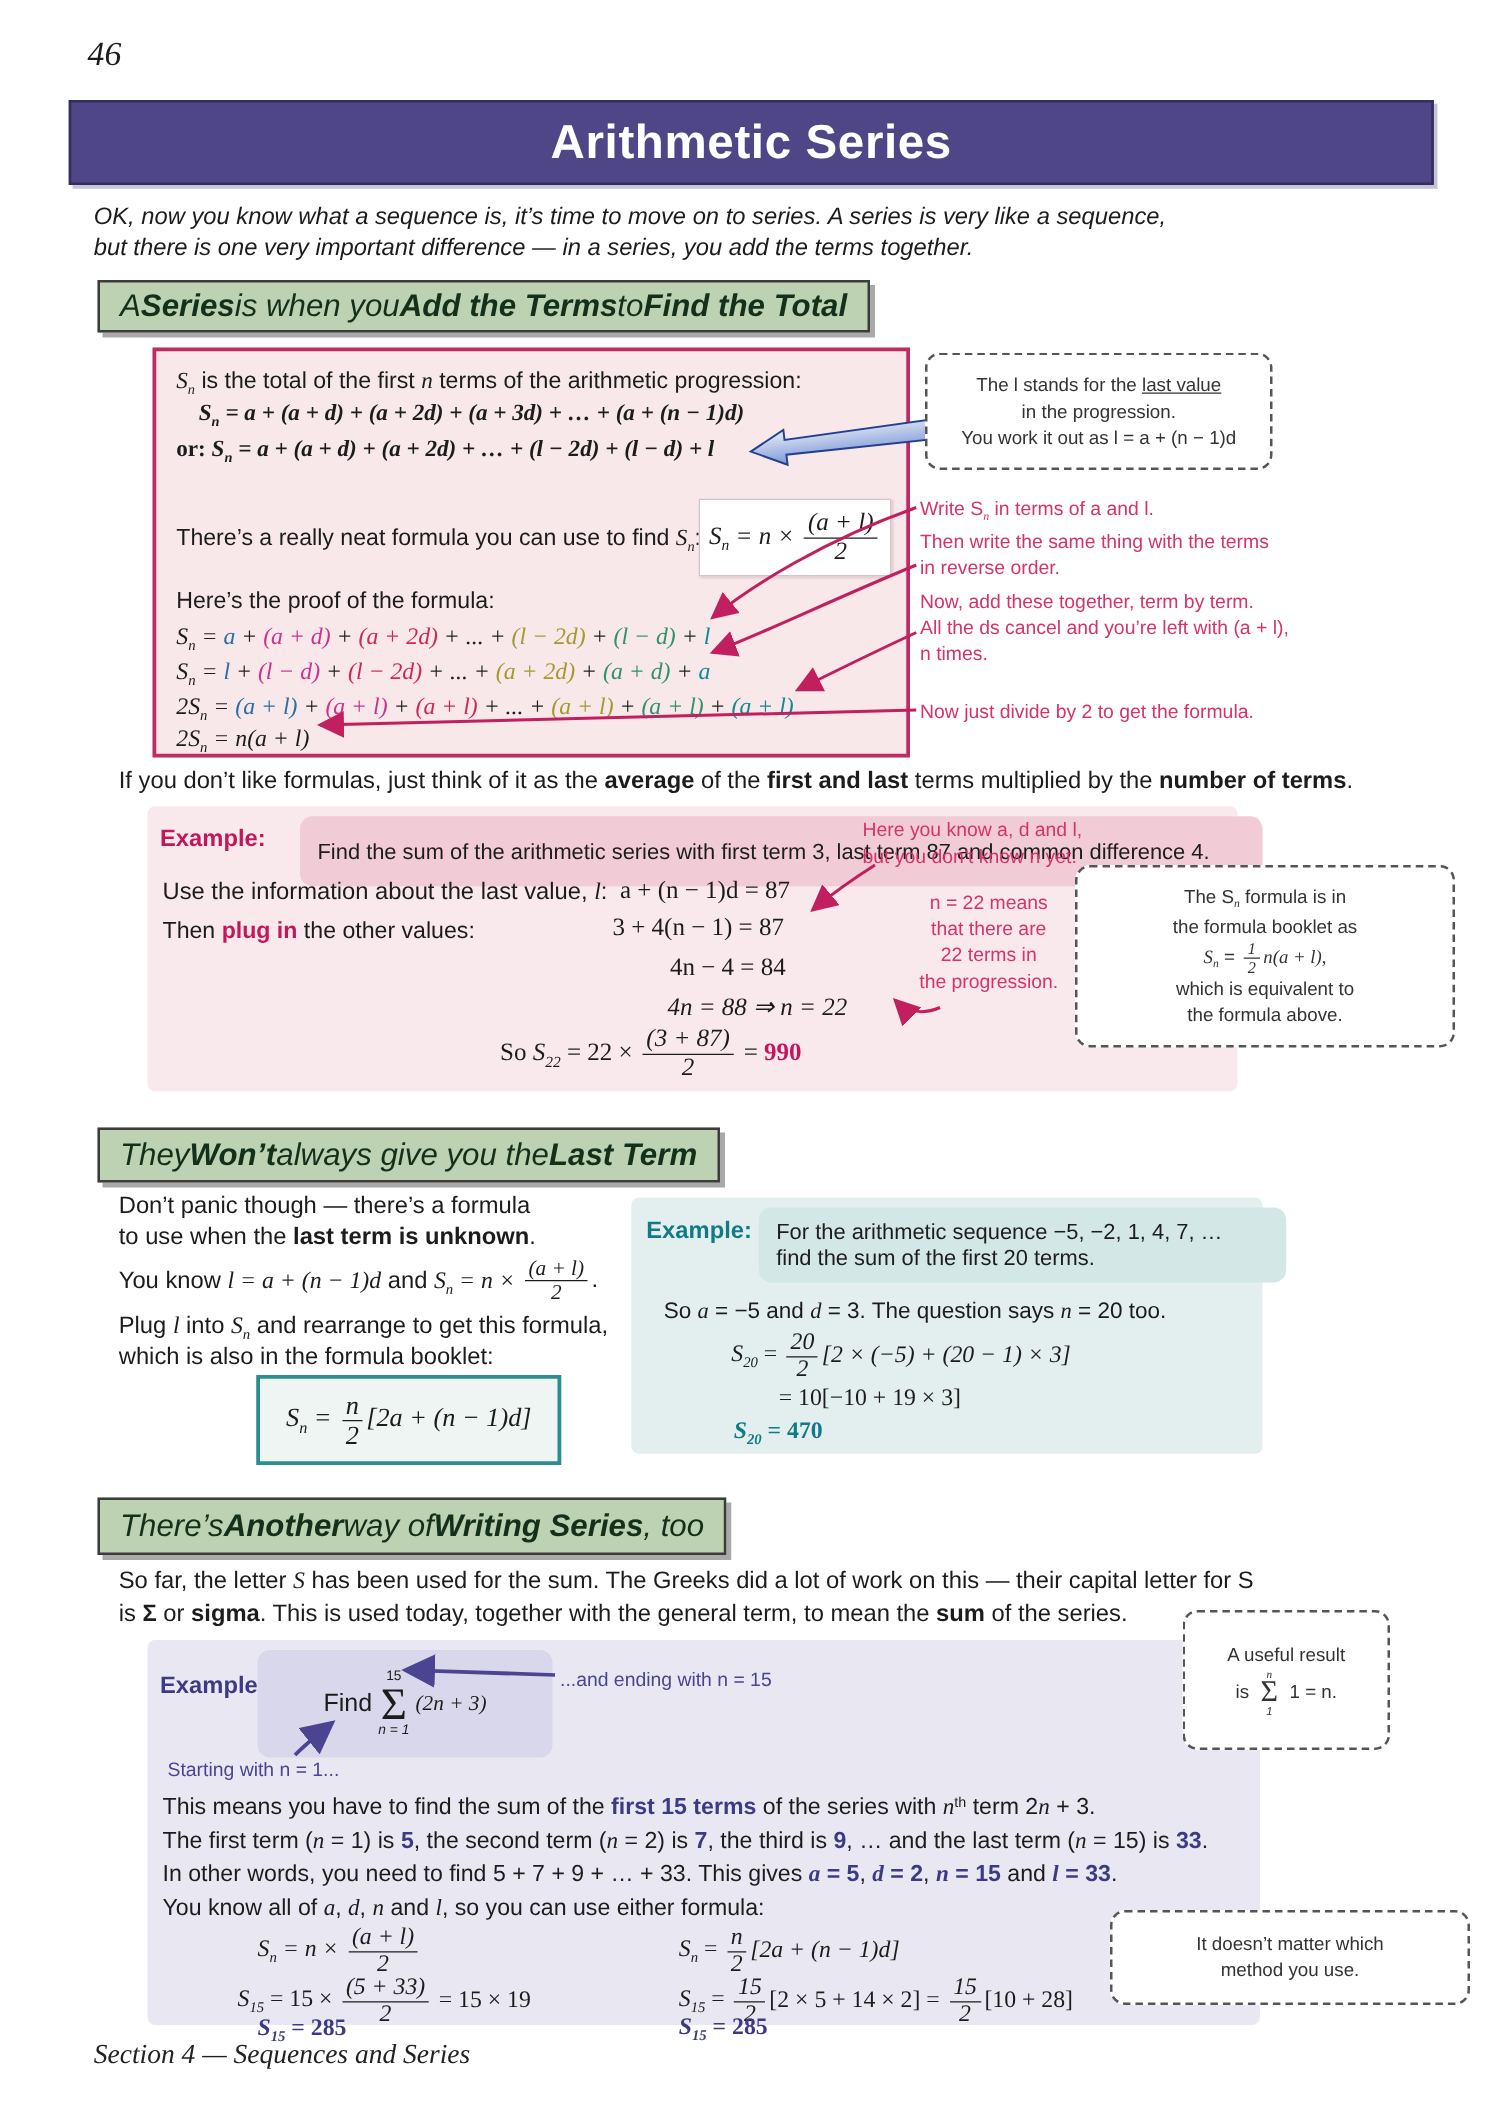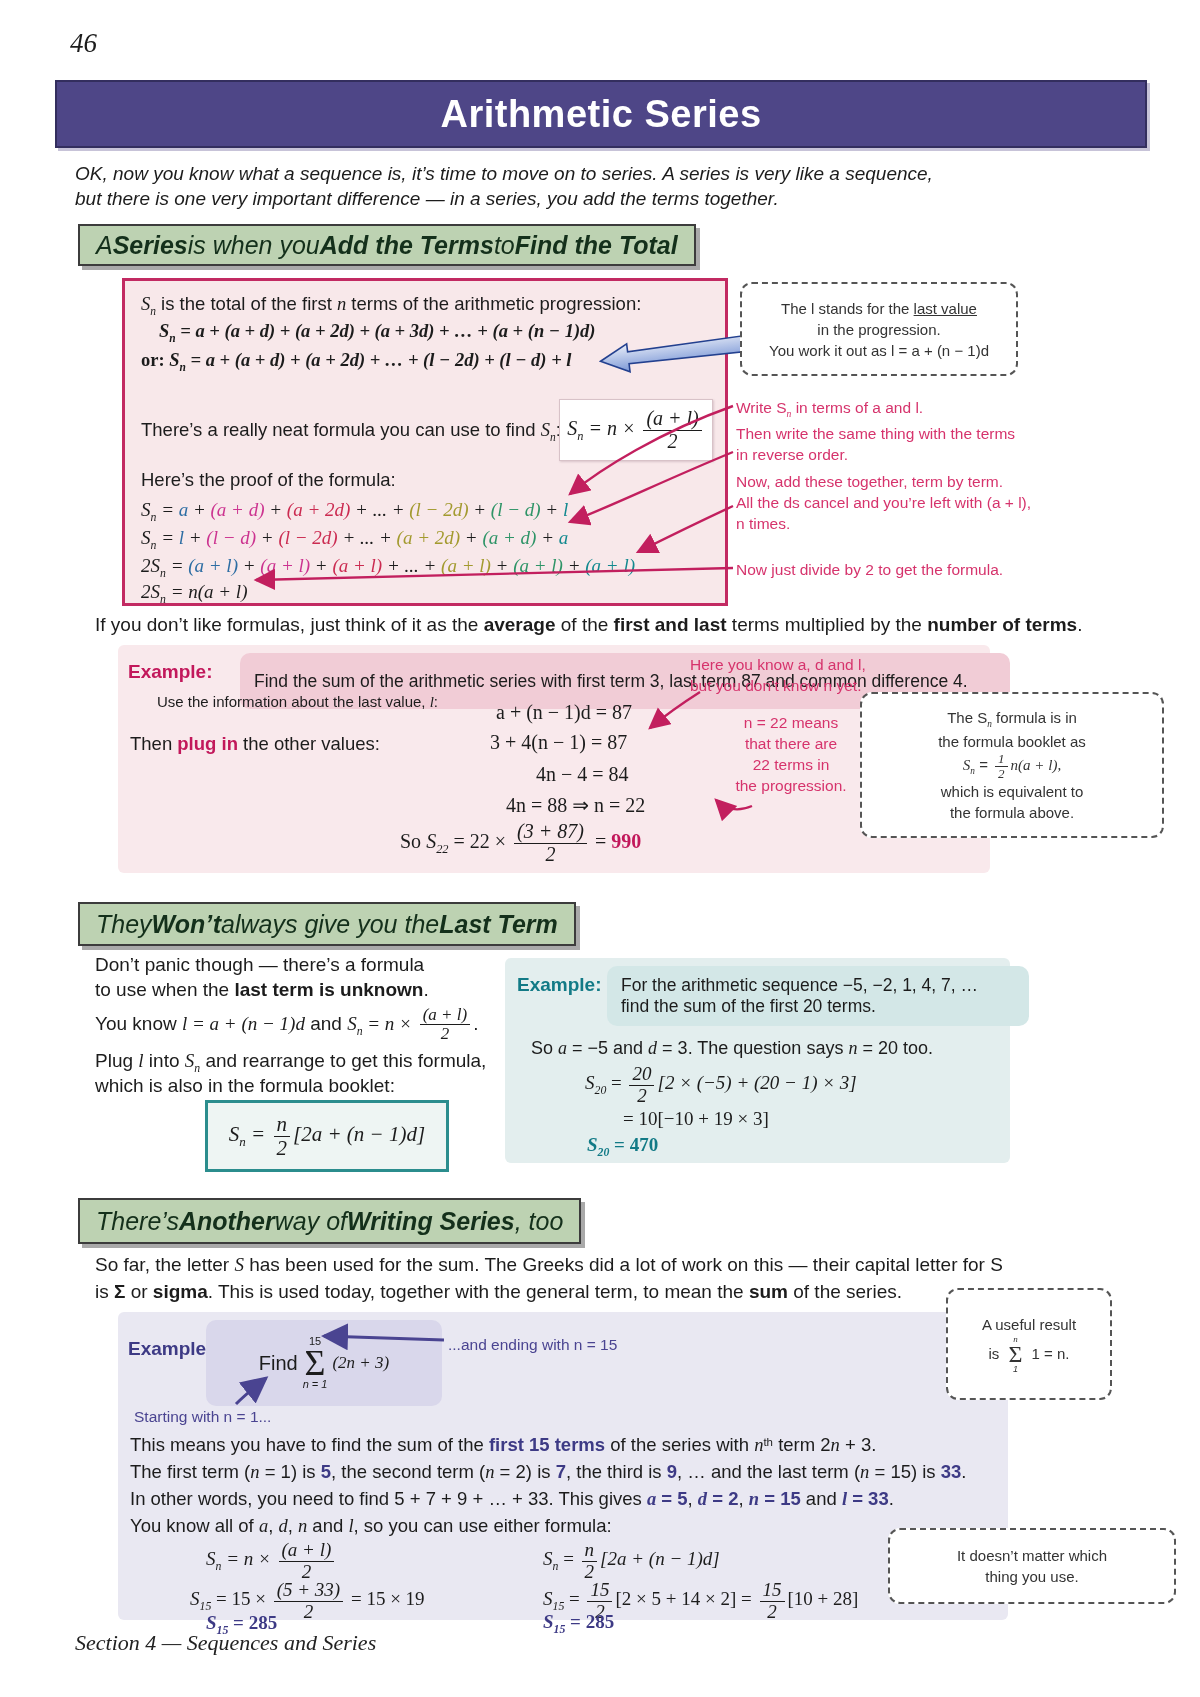--- a/index.html
+++ b/index.html
@@ -131,26 +131,26 @@
   <div class="abs hw nowrap" style="left:736px;top:514px;">n times.</div>
   <div class="abs hw nowrap" style="left:736px;top:560px;">Now just divide by 2 to get the formula.</div>
 
   <div class="abs body-text nowrap" style="left:95px;top:612px;"><span>If you don’t like formulas, just think of it as the </span><span class="b">average</span><span> of the </span><span class="b">first and last</span><span> terms multiplied by the </span><span class="b">number of terms</span><span>.</span></div>
 
   <div class="abs ex-pink">
     <div class="abs ex-label-pink" style="left:10px;top:16px;">Example:</div>
     <div class="abs ex-strip-pink" style="left:122px;top:8px;width:742px;height:56px;display:flex;align-items:center;padding:0 14px;">
       <span class="nowrap" style="font-size:17.5px;">Find the sum of the arithmetic series with first term 3, last term 87 and common difference 4.</span>
     </div>
-    <div class="abs nowrap" style="left:12px;top:48px;font-size:15px;margin-left:27px;"><span>Use the information about the last value, </span><span class="mi">l</span><span>:</span></div>
+    <div class="abs nowrap" style="left:12px;top:58px;font-size:19px;"><span>Use the information about the last value, </span><span class="mi">l</span><span>:</span></div>
     <div class="abs math nowrap" style="left:378px;top:56px;">a + (n − 1)d = 87</div>
     <div class="abs nowrap" style="left:12px;top:88px;font-size:18.5px;"><span>Then </span><span class="b cr">plug in</span><span> the other values:</span></div>
     <div class="abs math nowrap" style="left:372px;top:86px;">3 + 4(n − 1) = 87</div>
     <div class="abs math nowrap" style="left:418px;top:118px;">4n − 4 = 84</div>
-    <div class="abs math nowrap" style="left:388px;top:148px;">4n = 88  ⇒  n = 22</div>
+    <div class="abs math nowrap" style="left:416px;top:148px;font-style:italic;">4n = 88  ⇒  n = 22</div>
     <div class="abs math nowrap" style="left:282px;top:176px;font-size:20px;">
       <span><span>So </span><span class="mi">S</span><span class="sub">22</span><span> = 22 × </span></span><span class="frac">
           <span class="fr-t">(3 + 87)</span>
           <span class="fr-b">2</span>
         </span><span> = </span><span class="b cr">990</span>
     </div>
     <div class="abs hw nowrap" style="left:572px;top:10px;">Here you know a, d and l,</div>
     <div class="abs hw nowrap" style="left:572px;top:31px;">but you don’t know n yet.</div>
     <div class="abs hw" style="left:608px;top:68px;width:130px;text-align:center;">
       <div>n = 22 means</div>
@@ -287,21 +287,21 @@
         </span><span><span>[2 × 5 + 14 × 2] = </span></span><span class="frac">
           <span class="fr-t">15</span>
           <span class="fr-b">2</span>
         </span><span><span>[10 + 28]</span></span>
     </div>
     <div class="abs math nowrap" style="left:425px;top:285px;font-size:19px;transform:translateY(14px);"><span class="mi b pu">S</span><span class="sub b pu">15</span><span class="b pu"> = 285</span></div>
   </div>
 
   <div class="abs bubble" style="left:888px;top:1528px;width:284px;height:72px;">
     <div class="hwk nowrap">It doesn’t matter which</div>
-    <div class="hwk nowrap">thing you use.</div>
+    <div class="hwk nowrap">method you use.</div>
   </div>
 
   <div class="abs footer nowrap" style="left:75px;top:1630px;">Section 4 — Sequences and Series</div>
 
   <svg class="overlay" width="1200" height="1697" viewBox="0 0 1200 1697">
     <defs>
       <marker id="ah" markerWidth="10" markerHeight="10" refX="8" refY="4.5" orient="auto">
         <path d="M0,0 L9,4.5 L0,9 z" fill="#c21f5e"></path>
       </marker>
       <marker id="ahp" markerWidth="10" markerHeight="10" refX="8" refY="4.5" orient="auto">

